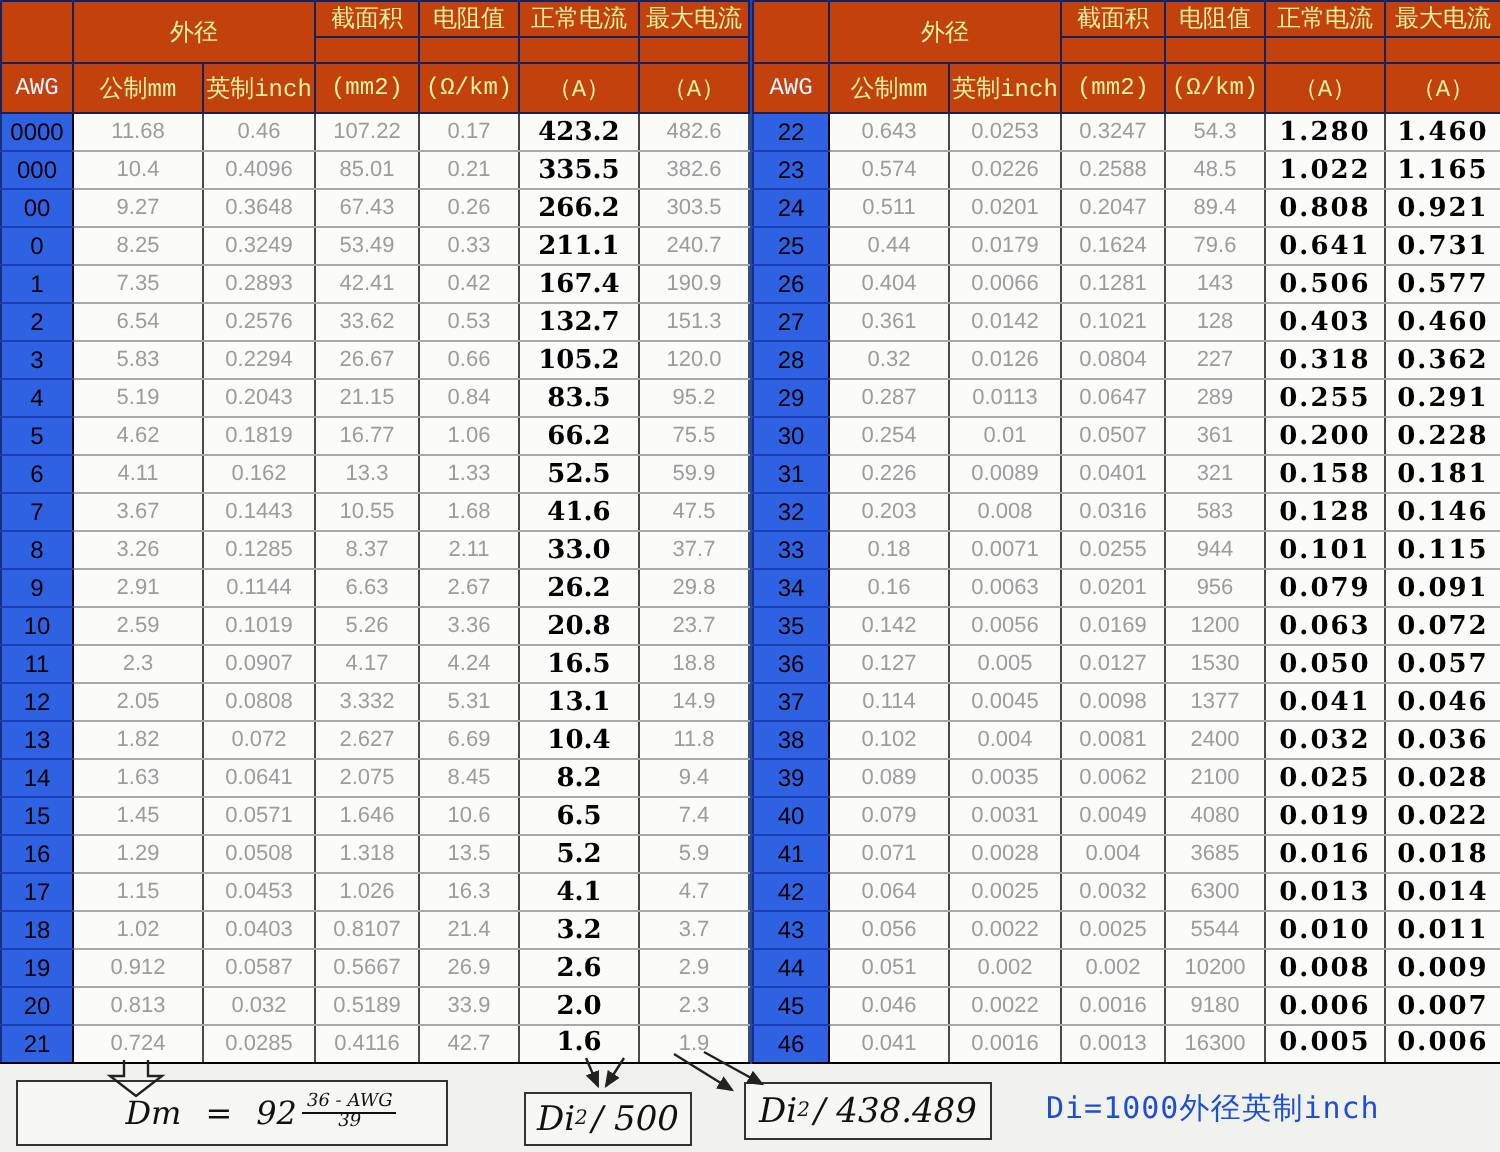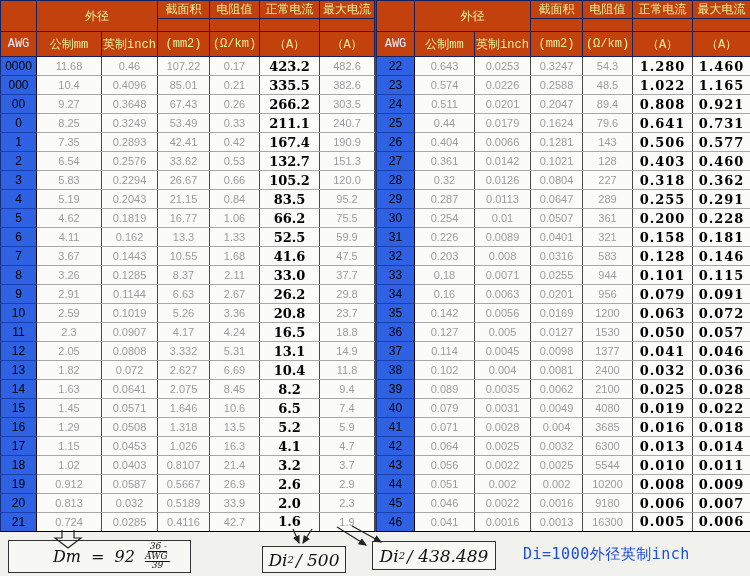--- a/index.html
+++ b/index.html
@@ -31,21 +31,21 @@
   td.c5 { color:#000; font-family:"DejaVu Serif", serif; font-size:13px; font-weight:bold; }
   table.right td.c5, table.right td.c6 { color:#000; font-family:"DejaVu Serif", serif;
           font-size:13px; font-weight:bold; letter-spacing:1px; }
   table.wire-table { border:1px solid #000; border-bottom:2px solid #000; }
 
   
   .bottom-strip { position:absolute; left:0; top:532px; width:750px; height:44px; background:#f1f1ed; }
   .fbox { position:absolute; border:1px solid #333; background:#f7f7f3; display:flex;
           align-items:center; justify-content:center; font-family:"DejaVu Serif", serif;
           color:#111; }
-  .fbox-dm { left:8px; top:8px; width:183px; height:33px; font-size:16px; font-style:italic;padding-left:44px; }
+  .fbox-dm { left:8px; top:8px; width:216px; height:33px; font-size:16px; font-style:italic;padding-left:44px; }
   .fbox-dm .gap { display:inline-block; width:12px; }
   .frac { display:inline-block; vertical-align:super; font-size:9px; text-align:center;
           line-height:1.1; margin:0 3px; font-style:italic; }
   .frac .num { border-bottom:1px solid #111; padding:0 2px; }
   .fbox-di500 { left:262px; top:14px; width:84px;  height:27px; font-size:17px; font-style:italic; }
   .fbox-di438 { left:372px; top:9px;  width:124px; height:29px; font-size:17px; font-style:italic; }
   .fbox sup { font-size:10px; font-style:italic; margin-right:2px; }
   .di-note { position:absolute; left:523px; top:13px; font-family:"DejaVu Sans Mono", monospace;
              font-size:15px; color:#1d4ed8; letter-spacing:0.5px; }
 

